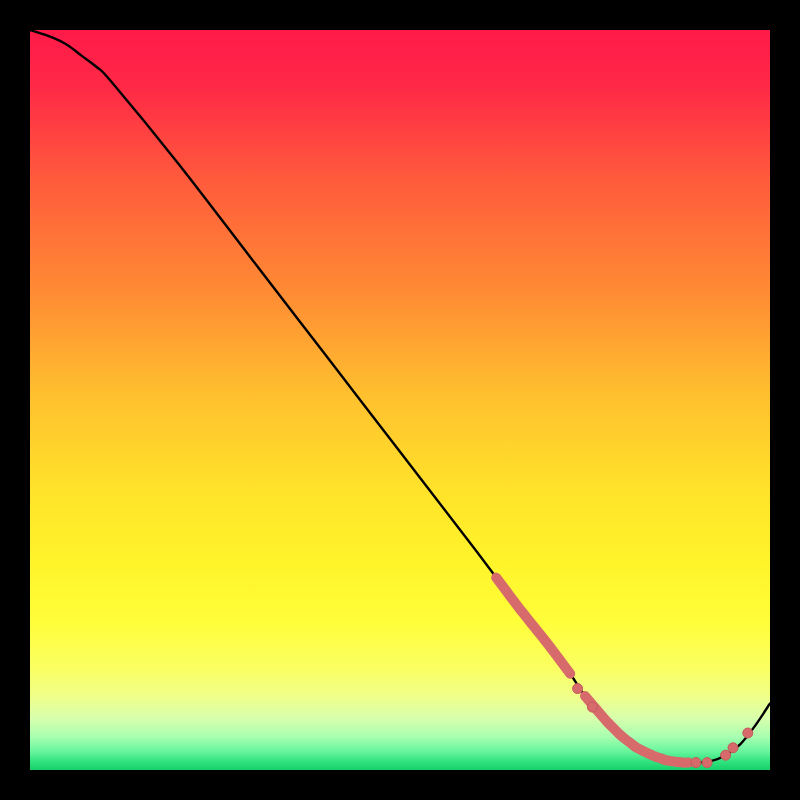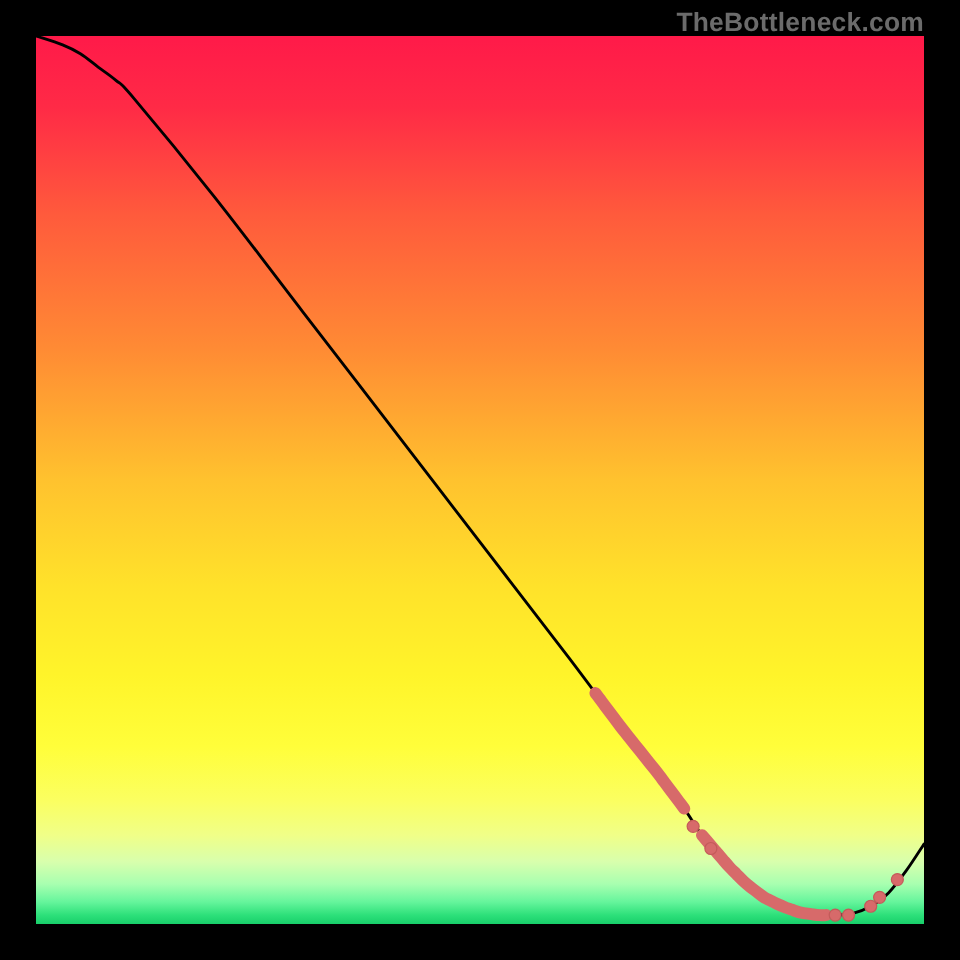--- a/index.html
+++ b/index.html
@@ -47,21 +47,20 @@
     font-weight: 600;
     color: #6b6b6b;
     letter-spacing: 0.2px;
   }
 </style>
 </head>
 <body>
 
 <div class="stage">
 
-  <div class="watermark">TheBottleneck.com</div>
 
   <div class="plot">
     <svg class="bg-gradient" viewBox="0 0 740 740" preserveAspectRatio="none">
       <defs>
         <linearGradient id="bgGrad" x1="0" y1="0" x2="0" y2="1">
             <stop offset="0%" stop-color="#ff1a49"></stop>
             <stop offset="8%" stop-color="#ff2a46"></stop>
             <stop offset="20%" stop-color="#ff5a3c"></stop>
             <stop offset="35%" stop-color="#ff8a34"></stop>
             <stop offset="50%" stop-color="#ffc22e"></stop>

